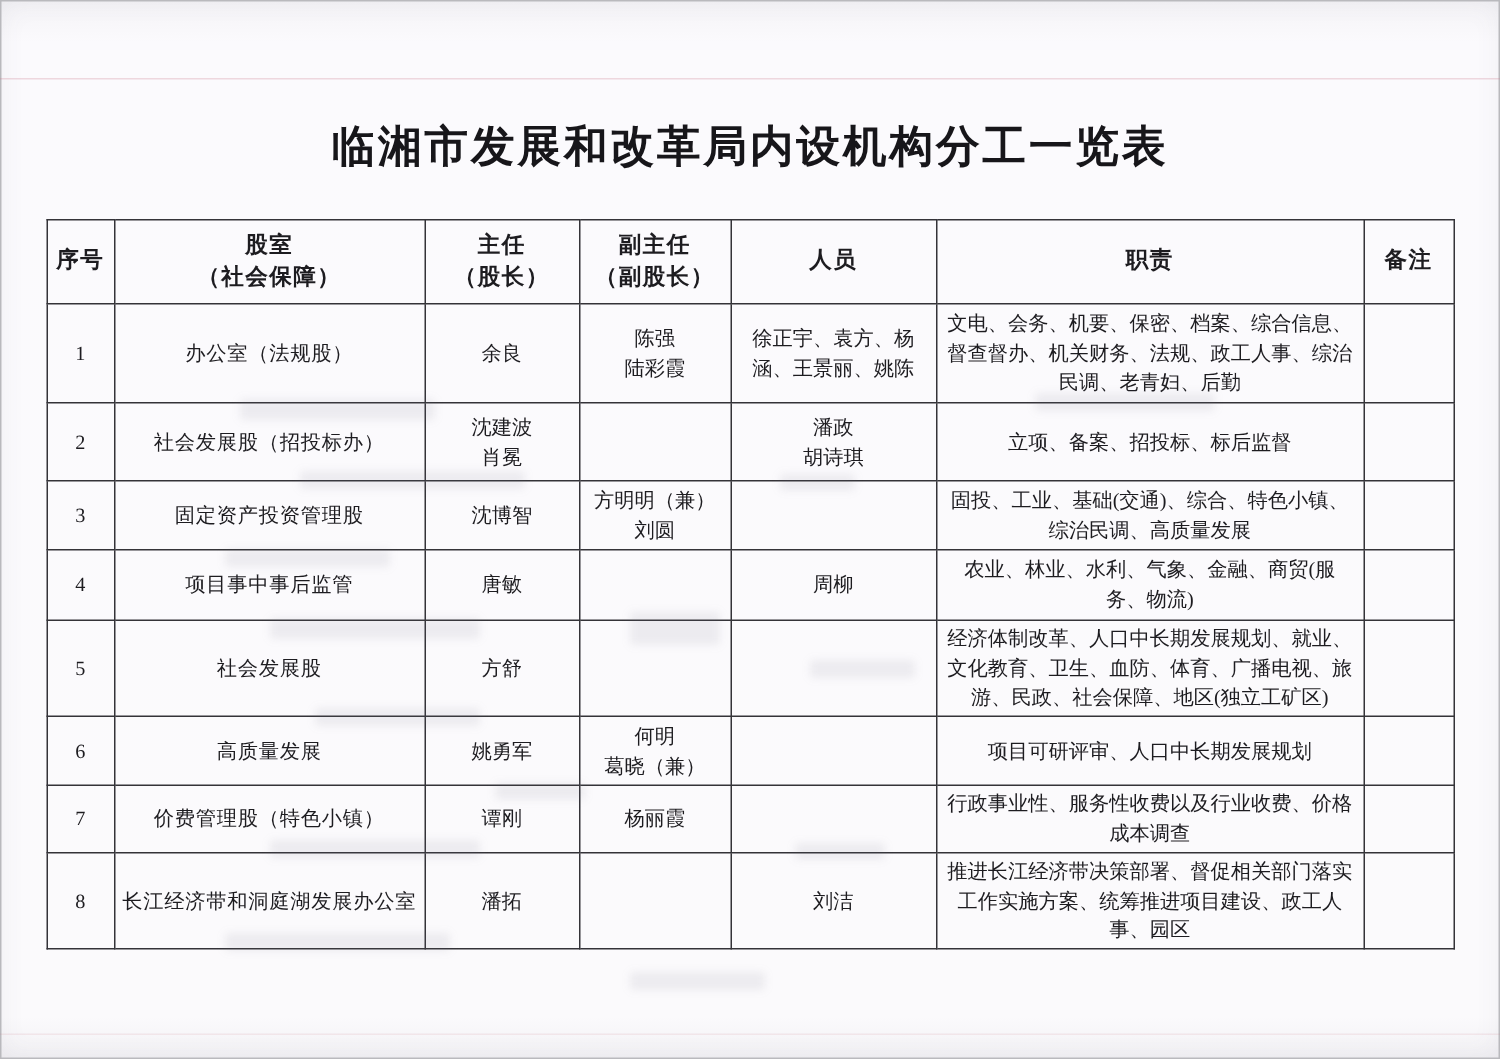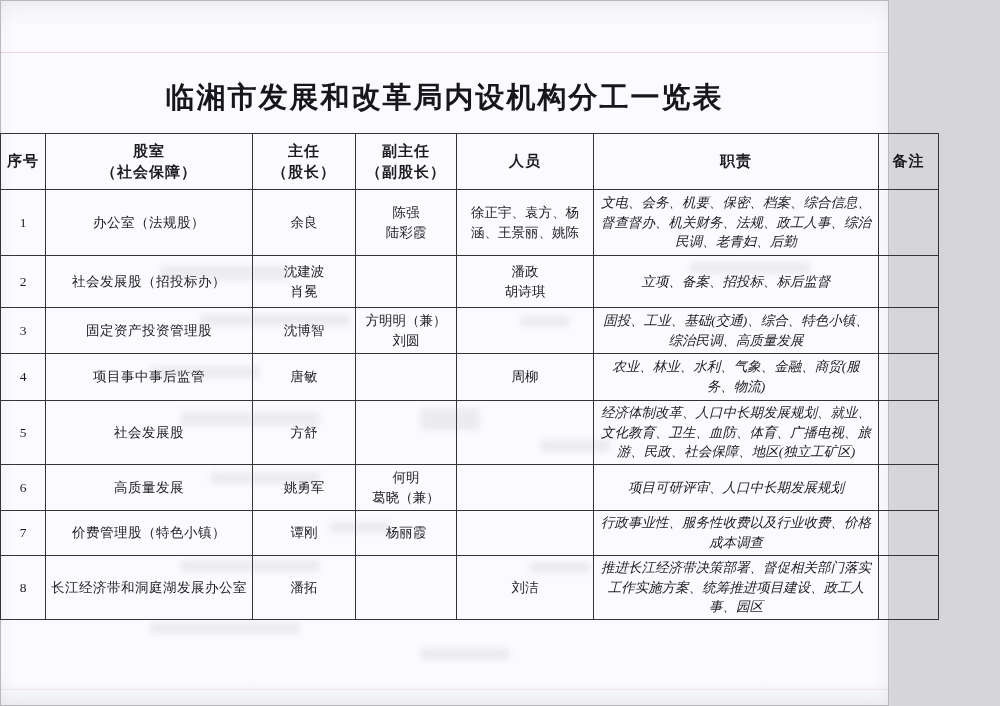--- a/index.html
+++ b/index.html
@@ -2,21 +2,21 @@
 <html><head>
 <meta charset="utf-8">
 <style>
   html, body { margin: 0; padding: 0; }
   body {
     width: 1000px; height: 706px; overflow: hidden;
     background: #d6d6d8;
     font-family: "Liberation Serif", "DejaVu Serif", serif;
   }
   .canvas {
-    position: relative; width: 889px; height: 706px;
+    position: relative; width: 1000px; height: 706px;
     background: linear-gradient(180deg, #f4f3f6 0%, #fbfafd 4%, #fbfafc 96%, #f2f1f4 100%);
     box-shadow: inset 0 0 0 1px #b9b9bd, inset 0 0 18px rgba(90,90,110,0.08);
   }
   .scanline {
     position: absolute; left: 0; right: 0; height: 1px;
     background: rgba(205,125,145,0.28); pointer-events: none;
   }
   .scanline.l1 { top: 52px; }
   .scanline.l2 { top: 689px; background: rgba(205,125,145,0.14); }
   .sm {
@@ -25,39 +25,39 @@
     filter: blur(3px); border-radius: 2px; pointer-events: none;
   }
   .doc-title {
     margin: 0; padding-top: 78px; height: 55px;
     text-align: center;
     font-family: "Liberation Sans", "DejaVu Sans", sans-serif;
     font-size: 29px; font-weight: 700; letter-spacing: 2px;
     color: #17161a;
   }
   table.org {
-    width: 938px; margin: 0 auto;
+    width: 938px; margin: 13px auto;
     border-collapse: collapse; table-layout: fixed;
     color: #1d1c20;
   }
   table.org th, table.org td {
     border: 1.6px solid #343338;
     text-align: center; vertical-align: middle;
     white-space: pre-line;
     padding: 2px 5px;
     overflow: hidden;
   }
   table.org th {
     font-size: 15px; font-weight: 700; line-height: 1.35;
     letter-spacing: 1px;
   }
   table.org td { font-size: 13.5px; line-height: 1.45; }
   td.c-no { font-size: 13px; }
   td.c-office { font-size: 14px; letter-spacing: 0.5px; }
-  td.c-duty { padding: 2px 6px; font-style: italic; }
+  td.c-duty { padding: 2px 6px; }
 </style>
 </head>
 <body>
 
 <div class="canvas">
 
   <i class="scanline l1"></i>
   <i class="scanline l2"></i>
 
   <i class="sm" style="left:160px;top:266px;width:130px;height:14px"></i>

